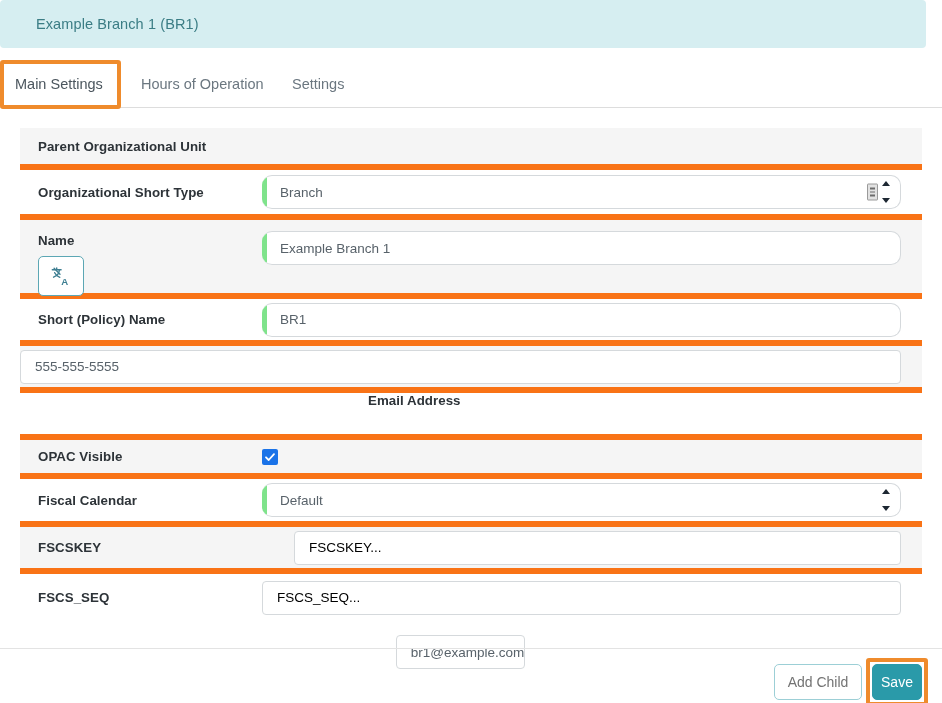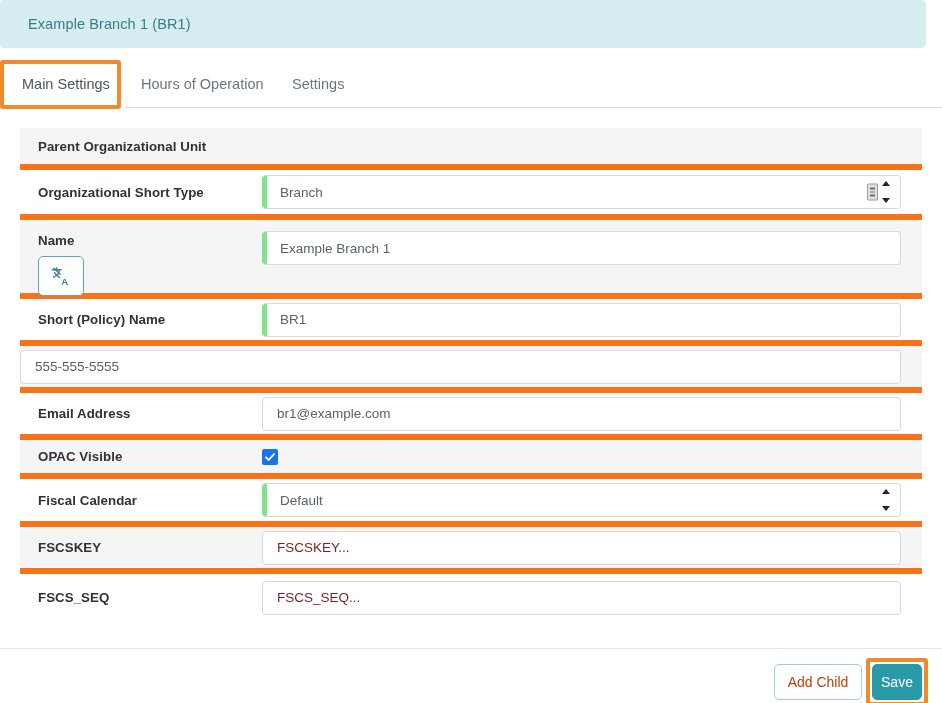--- a/index.html
+++ b/index.html
@@ -21,21 +21,21 @@
     position: absolute;
     left: 0;
     top: 0;
     width: 926px;
     height: 48px;
     background: #d6eef1;
     border-radius: 4px;
     display: flex;
     align-items: center;
     box-sizing: border-box;
-    padding-left: 28px;
+    padding-left: 36px;
   }
   .ou-header-title {
     font-size: 14.5px;
     color: #3b7d85;
     letter-spacing: .1px;
   }
 
   
   .tabbar {
     position: absolute;
@@ -63,21 +63,21 @@
     background: transparent;
     padding: 0 14px;
     box-sizing: border-box;
     cursor: pointer;
     white-space: nowrap;
   }
   .tab.active {
     color: #4b565e;
     background: #ffffff;
   }
-  .tab-main   { left: 8px; }
+  .tab-main   { left: 1px; }
   .tab-hours  { left: 127px; }
   .tab-addr   { left: 278px; }
 
   
   .annot-tab {
     position: absolute;
     left: 0;
     top: 60px;
     width: 121px;
     height: 49px;
@@ -128,30 +128,30 @@
     border: 1px solid #d5d9dc;
     border-radius: 4px;
     background: #ffffff;
     display: flex;
     align-items: center;
     font-size: 13.5px;
     color: #58626a;
     padding-left: 14px;
     overflow: hidden;
   }
-  .ctl.req { border-left: none; padding-left: 0; }
+  .ctl.req { border-left: none; padding-left: 0; border-radius: 10px; }
   .ctl.req .greenbar {
     width: 5px;
     align-self: stretch;
     background: #7fe38b;
     flex: 0 0 5px;
   }
   .ctl.req .ctl-text { padding-left: 13px; }
   .ctl .ctl-text { white-space: nowrap; overflow: hidden; text-overflow: ellipsis; }
-  .ctl .ctl-text.placeholder { color: #7f1d1d; }
+  .ctl .ctl-text.placeholder { color: #000000; }
 
   
   .spinner {
     position: absolute;
     right: 9px;
     top: 50%;
     transform: translateY(-50%);
     width: 11px;
     height: 22px;
     display: flex;
@@ -242,21 +242,21 @@
     box-sizing: border-box;
     cursor: pointer;
     white-space: nowrap;
   }
   .btn-addchild {
     left: 774px;
     top: 664px;
     width: 88px;
     border: 1px solid #9ccfd6;
     background: #ffffff;
-    color: #c2410c;
+    color: #737373;
   }
   .btn-save {
     left: 872px;
     top: 664px;
     width: 50px;
     border: 1px solid #2a9aa9;
     background: #2a9aa9;
     color: #ffffff;
   }
   .annot-save {
@@ -347,21 +347,21 @@
   </div>
 
   <div class="frow shaded" style="height:47px;">
     <div class="field">
       <div class="ctl">
         <span class="ctl-text">555-555-5555</span>
       </div>
     </div>
   </div>
 
-  <div class="frow" style="height:47px;">
+  <div class="frow" style="height:47px;flex-direction:column;">
     <div class="label">Email Address</div>
     <div class="field">
       <div class="ctl">
         <span class="ctl-text">br1@example.com</span>
       </div>
     </div>
   </div>
 
   <div class="frow shaded" style="height:39px;justify-content:space-between;">
     <div class="label">OPAC Visible</div>
@@ -381,21 +381,21 @@
         <span class="greenbar"></span>
         <span class="ctl-text">Default</span>
         <span class="spinner">
           <span class="chev up"></span>
             <span class="chev down"></span>
         </span>
       </div>
     </div>
   </div>
 
-  <div class="frow shaded" style="height:47px;">
+  <div class="frow shaded" style="height:47px;gap:32px;">
     <div class="label">FSCSKEY</div>
     <div class="field">
       <div class="ctl">
         <span class="ctl-text placeholder">FSCSKEY...</span>
       </div>
     </div>
   </div>
 
   <div class="frow" style="height:47px; border-bottom:none;">
     <div class="label">FSCS_SEQ</div>

